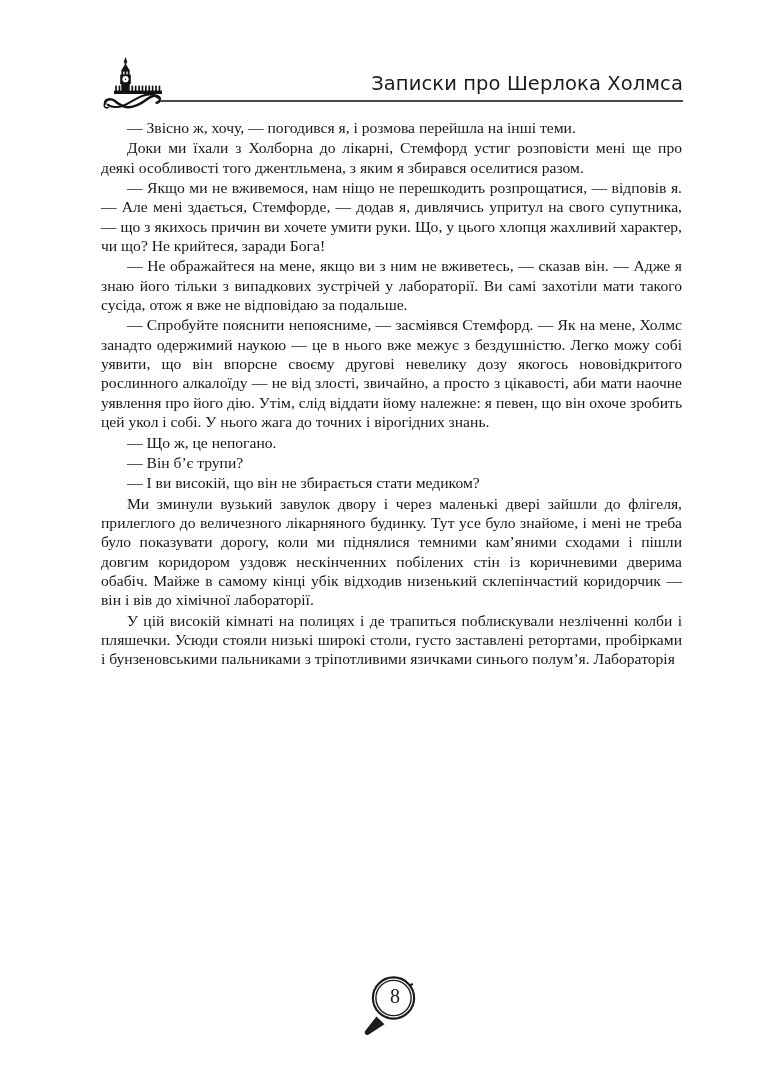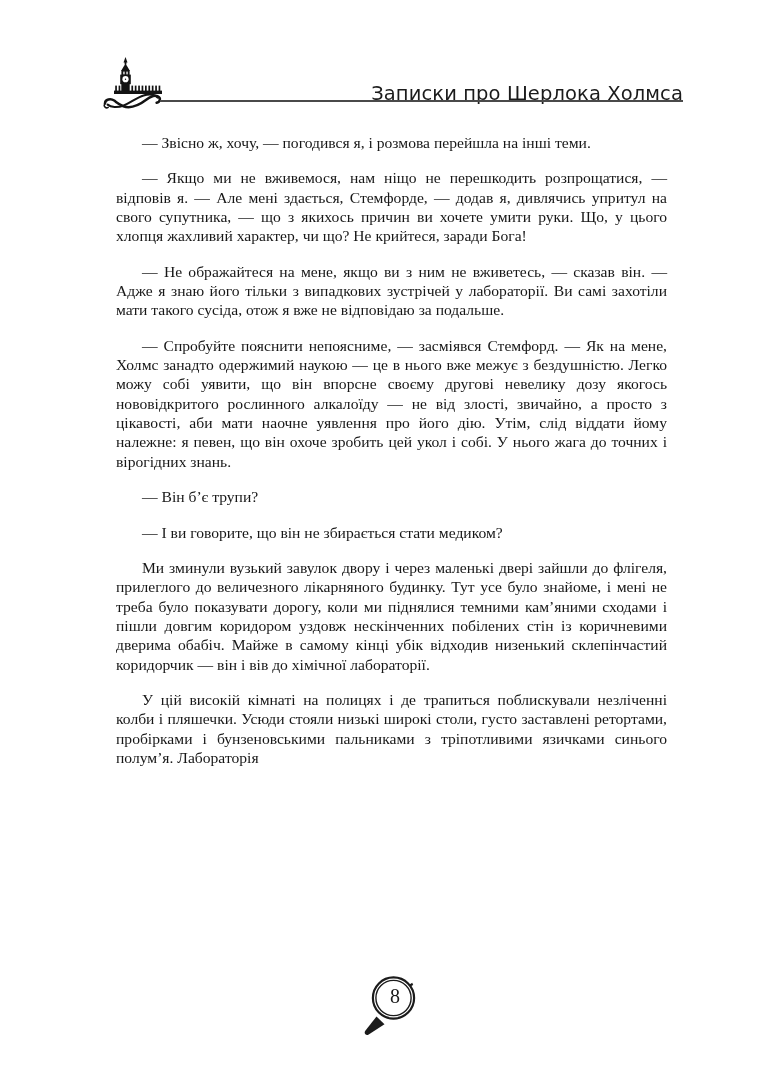--- a/index.html
+++ b/index.html
@@ -30,21 +30,21 @@
   .header-ornament {
     position: absolute;
     left: 0;
     top: 0;
     width: 120px;
     height: 56px;
   }
   .header-title {
     position: absolute;
     right: 0;
-    top: 28px;
+    top: 18px;
     font-family: "DejaVu Sans", "Liberation Sans", sans-serif;
     font-size: 19.5px;
     font-weight: 400;
     letter-spacing: 0.1px;
     color: #1b1b1b;
     white-space: nowrap;
     line-height: 1;
   }
   .header-rule {
     position: absolute;
@@ -61,21 +61,21 @@
     left: 100px;
     top: 117px;
     width: 583px;
     font-size: 15.6px;
     line-height: 19.35px;
     text-align: justify;
     text-justify: inter-word;
     hyphens: manual;
   }
   .body-text p {
-    margin: 16px;
+    margin: 1px;
     text-indent: 26px;
   }
   .body-text p:last-child {
     text-align: justify;
   }
 
   
   .footer {
     position: absolute;
     left: 0;
@@ -163,25 +163,27 @@
       </svg>
     </div>
 
     <div class="header-title">Записки про Шерлока Холмса</div>
 
     <div class="header-rule"></div>
   </div>
 
   <div class="body-text">
     <p>— Звісно ж, хочу, — погодився я, і розмова перейшла на інші теми.</p>
+    <p>Доки ми їхали з Холборна до лікарні, Стемфорд устиг розпо­вісти мені ще про деякі особливості того джентльмена, з яким я збирався оселитися разом.</p>
     <p>— Якщо ми не вживемося, нам ніщо не перешкодить розпро­щатися, — відповів я. — Але мені здається, Стемфорде, — додав я, дивлячись упритул на свого супутника, — що з якихось причин ви хочете умити руки. Що, у цього хлопця жахливий характер, чи що? Не крийтеся, заради Бога!</p>
     <p>— Не ображайтеся на мене, якщо ви з ним не вживетесь, — сказав він. — Адже я знаю його тільки з випадкових зустрічей у лабораторії. Ви самі захотіли мати такого сусіда, отож я вже не відповідаю за подальше.</p>
     <p>— Спробуйте пояснити непоясниме, — засміявся Стемфорд. — Як на мене, Холмс занадто одержимий наукою — це в нього вже межує з бездушністю. Легко можу собі уявити, що він впорсне своєму другові невелику дозу якогось нововідкритого рослинного алкалоїду — не від злості, звичайно, а просто з цікавості, аби мати наочне уявлення про його дію. Утім, слід віддати йому належне: я певен, що він охоче зробить цей укол і собі. У нього жага до точних і вірогідних знань.</p>
+    <p>— Що ж, це непогано.</p>
     <p>— Він б’є трупи?</p>
-    <p>— І ви говорите, що він не збирається стати медиком?</p>
+    <p>— І ви високій, що він не збирається стати медиком?</p>
     <p>Ми зминули вузький завулок двору і через маленькі двері за­йшли до флігеля, прилеглого до величезного лікарняного будинку. Тут усе було знайоме, і мені не треба було показувати дорогу, коли ми піднялися темними кам’яними сходами і пішли довгим коридором уздовж нескінченних побілених стін із коричневими дверима обабіч. Майже в самому кінці убік відходив низенький склепінчастий коридорчик — він і вів до хімічної лабораторії.</p>
     <p>У цій високій кімнаті на полицях і де трапиться поблискували незліченні колби і пляшечки. Усюди стояли низькі широкі столи, густо заставлені ретортами, пробірками і бунзеновськими паль­никами з тріпотливими язичками синього полум’я. Лабораторія</p>
   </div>
 
   <div class="footer">
     <div class="page-number-badge">
       <svg width="92" height="92" viewBox="0 0 92 92" aria-hidden="true">
 
         <path d="M31.5 58.5 L20.5 72.5 C18.4 75.2 20.8 78.2 23.7 76.4 L39.5 66.2 Z" fill="#1b1b1b"></path>
 

